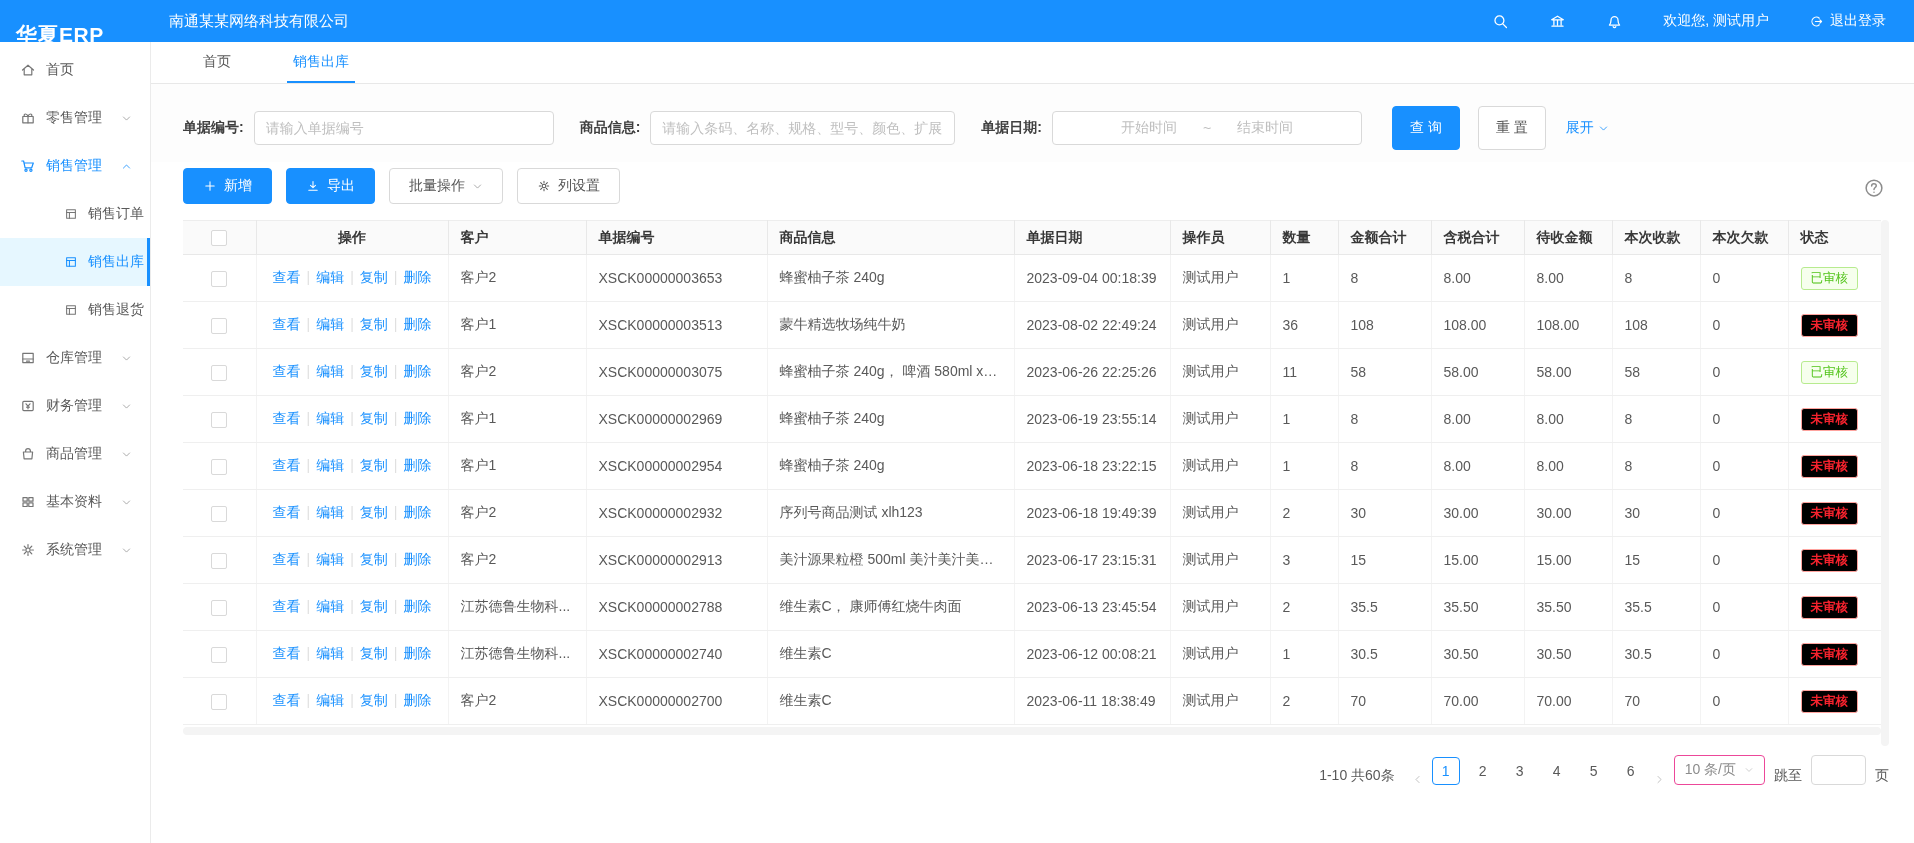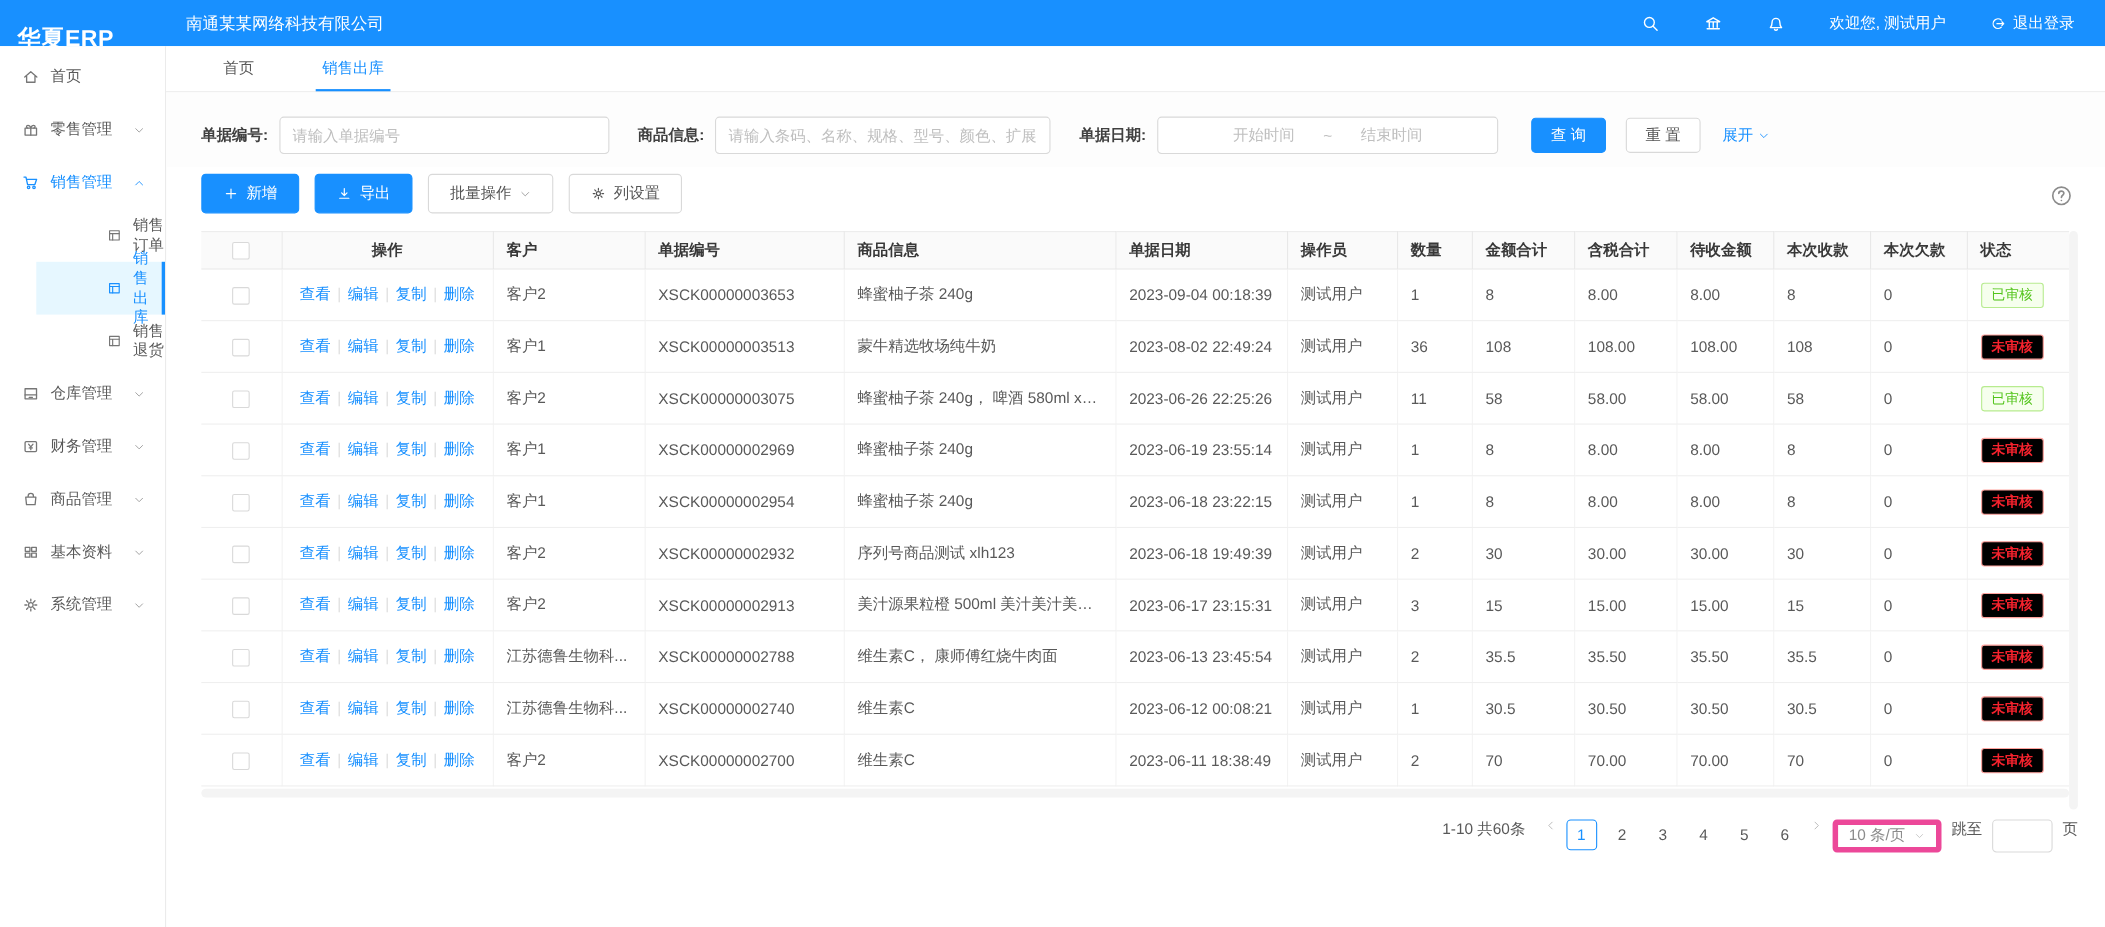--- a/index.html
+++ b/index.html
@@ -15,21 +15,21 @@
   .welcome { font-size:14px; }
   .logout { display:flex; align-items:center; gap:6px; cursor:pointer; font-size:14px; }
   .logout .icn { width:15px; height:15px; }
 
   
   .layout { display:flex; height:801px; }
   .sidebar { width:151px; border-right:1px solid #ebebeb; padding-top:4px; background:#fff; flex:none; }
   .side-item, .side-sub { height:48px; display:flex; align-items:center; padding-left:20px; cursor:pointer; color:#595959; }
   .side-item .icn, .side-sub .icn { width:16px; height:16px; color:#767676; margin-right:10px; flex:none; }
   .side-item .chev { width:11px; height:11px; margin-left:auto; margin-right:18px; color:#999; }
-  .side-sub { padding-left:64px;margin-left:33px; }
+  .side-sub { padding-left:64px; }
   .side-sub .icn { width:14px; height:14px; }
   .parent-active { color:#1890ff; }
   .parent-active .icn, .parent-active .chev { color:#1890ff; }
   .side-sub.active { background:#e6f7ff; color:#1890ff; border-right:3px solid #1890ff; }
   .side-sub.active .icn { color:#1890ff; }
 
   .main { flex:1; position:relative; }
 
   
   .tabbar { height:42px; border-bottom:1px solid #e8e8e8; display:flex; align-items:stretch; padding-left:46px; gap:50px; background:#fff; }
@@ -38,21 +38,21 @@
 
   
   .filterbar { display:flex; align-items:center; padding:22px 0 12px 32px; background:#fdfdfd; }
   .f-label { font-weight:bold; color:#404040; margin-right:10px; white-space:nowrap; }
   .f-input { height:34px; border:1px solid #d9d9d9; border-radius:4px; padding:0 11px; color:#595959; outline:none; font-size:14px; background:#fff; }
   .f-input::placeholder { color:#bfbfbf; }
   .w1 { width:300px; } .w2 { width:305px; }
   .gap { width:26px; flex:none; }
   .datebox { width:310px; height:34px; border:1px solid #d9d9d9; border-radius:4px; background:#fff;
     display:flex; align-items:center; justify-content:center; gap:26px; color:#bfbfbf; cursor:text; }
-  .btn { height:32px; border-radius:4px; border:1px solid #d9d9d9; background:#fff; color:#555;
+  .btn { height:44px; border-radius:4px; border:1px solid #d9d9d9; background:#fff; color:#555;
     font-size:14px; padding:0 17px; cursor:pointer; display:inline-flex; align-items:center; gap:7px; font-family:inherit; }
   .btn.primary { background:#1890ff; border-color:#1890ff; color:#fff; }
   .btn-search { margin-left:30px; } .btn-reset { margin-left:18px; }
   .expand { margin-left:20px; color:#1890ff; display:flex; align-items:center; gap:4px; cursor:pointer; }
   .expand .icn { width:11px; height:11px; }
 
   
   .toolbar { display:flex; align-items:center; gap:14px; padding-left:32px; margin-top:6px; }
   .toolbar .btn { height:36px; padding:0 19px; }
   .btn .icn { width:14px; height:14px; }
@@ -73,26 +73,26 @@
   .checkbox { display:inline-block; width:16px; height:16px; border:1px solid #d9d9d9; border-radius:2px; background:#fff; vertical-align:middle; cursor:pointer; }
   .act { color:#1890ff; cursor:pointer; text-decoration:none; }
   .sep { color:#e0e0e0; margin:0 6px; }
   .badge { display:inline-block; font-size:12.5px; padding:3px 9px; border-radius:3px; border:1px solid; line-height:1.2; }
   .badge.approved { color:#52c41a; border-color:#b7eb8f; background:#f6ffed; }
   .badge.pending { color:#f5222d; border-color:#ffa39e; background:#000000;font-weight:bold; }
   .vscroll { position:absolute; top:0; right:0; width:8px; height:526px; background:#f4f4f4; border-radius:4px; }
   .hscroll { width:1698px; height:8px; background:#f4f4f4; border-radius:4px; margin-top:2px; }
 
   
-  .pager { width:1706px; margin-left:32px; margin-top:20px; display:flex; justify-content:flex-end; align-items:flex-start; gap:9px; color:#595959; }
+  .pager { width:1706px; margin-left:32px; margin-top:20px; display:flex; justify-content:flex-end; align-items:flex-end; gap:9px; color:#595959; }
   .pg-total { color:#595959; margin-right:8px; }
   .pg-arrow { width:11px; height:11px; color:#b5b5b5; cursor:pointer; display:inline-flex; }
   .pg-num { min-width:28px; height:28px; display:inline-flex; align-items:center; justify-content:center; border-radius:4px; cursor:pointer; padding:0 4px; }
   .pg-num.cur { border:1px solid #1890ff; color:#1890ff; }
-  .pg-size { height:30px; border:5px solid #ec4899; border-radius:4px; display:inline-flex; align-items:center; gap:8px; padding:0 10px; color:#8c8c8c; cursor:pointer; }
+  .pg-size { height:30px; border:1px solid #ec4899; border-radius:4px; display:inline-flex; align-items:center; gap:8px; padding:0 10px; color:#8c8c8c; cursor:pointer; }
   .pg-size .icn { width:10px; height:10px; color:#bfbfbf; }
   .pg-jump-input { width:55px; height:30px; border:1px solid #d9d9d9; border-radius:4px; outline:none; padding:0 8px; font-size:14px; }
   .icn svg { width:100%; height:100%; display:block; }
 </style>
 </head>
 <body>
 
 <div class="topbar">
   <div class="logo">华夏ERP</div>
   <div class="company">南通某某网络科技有限公司</div>

